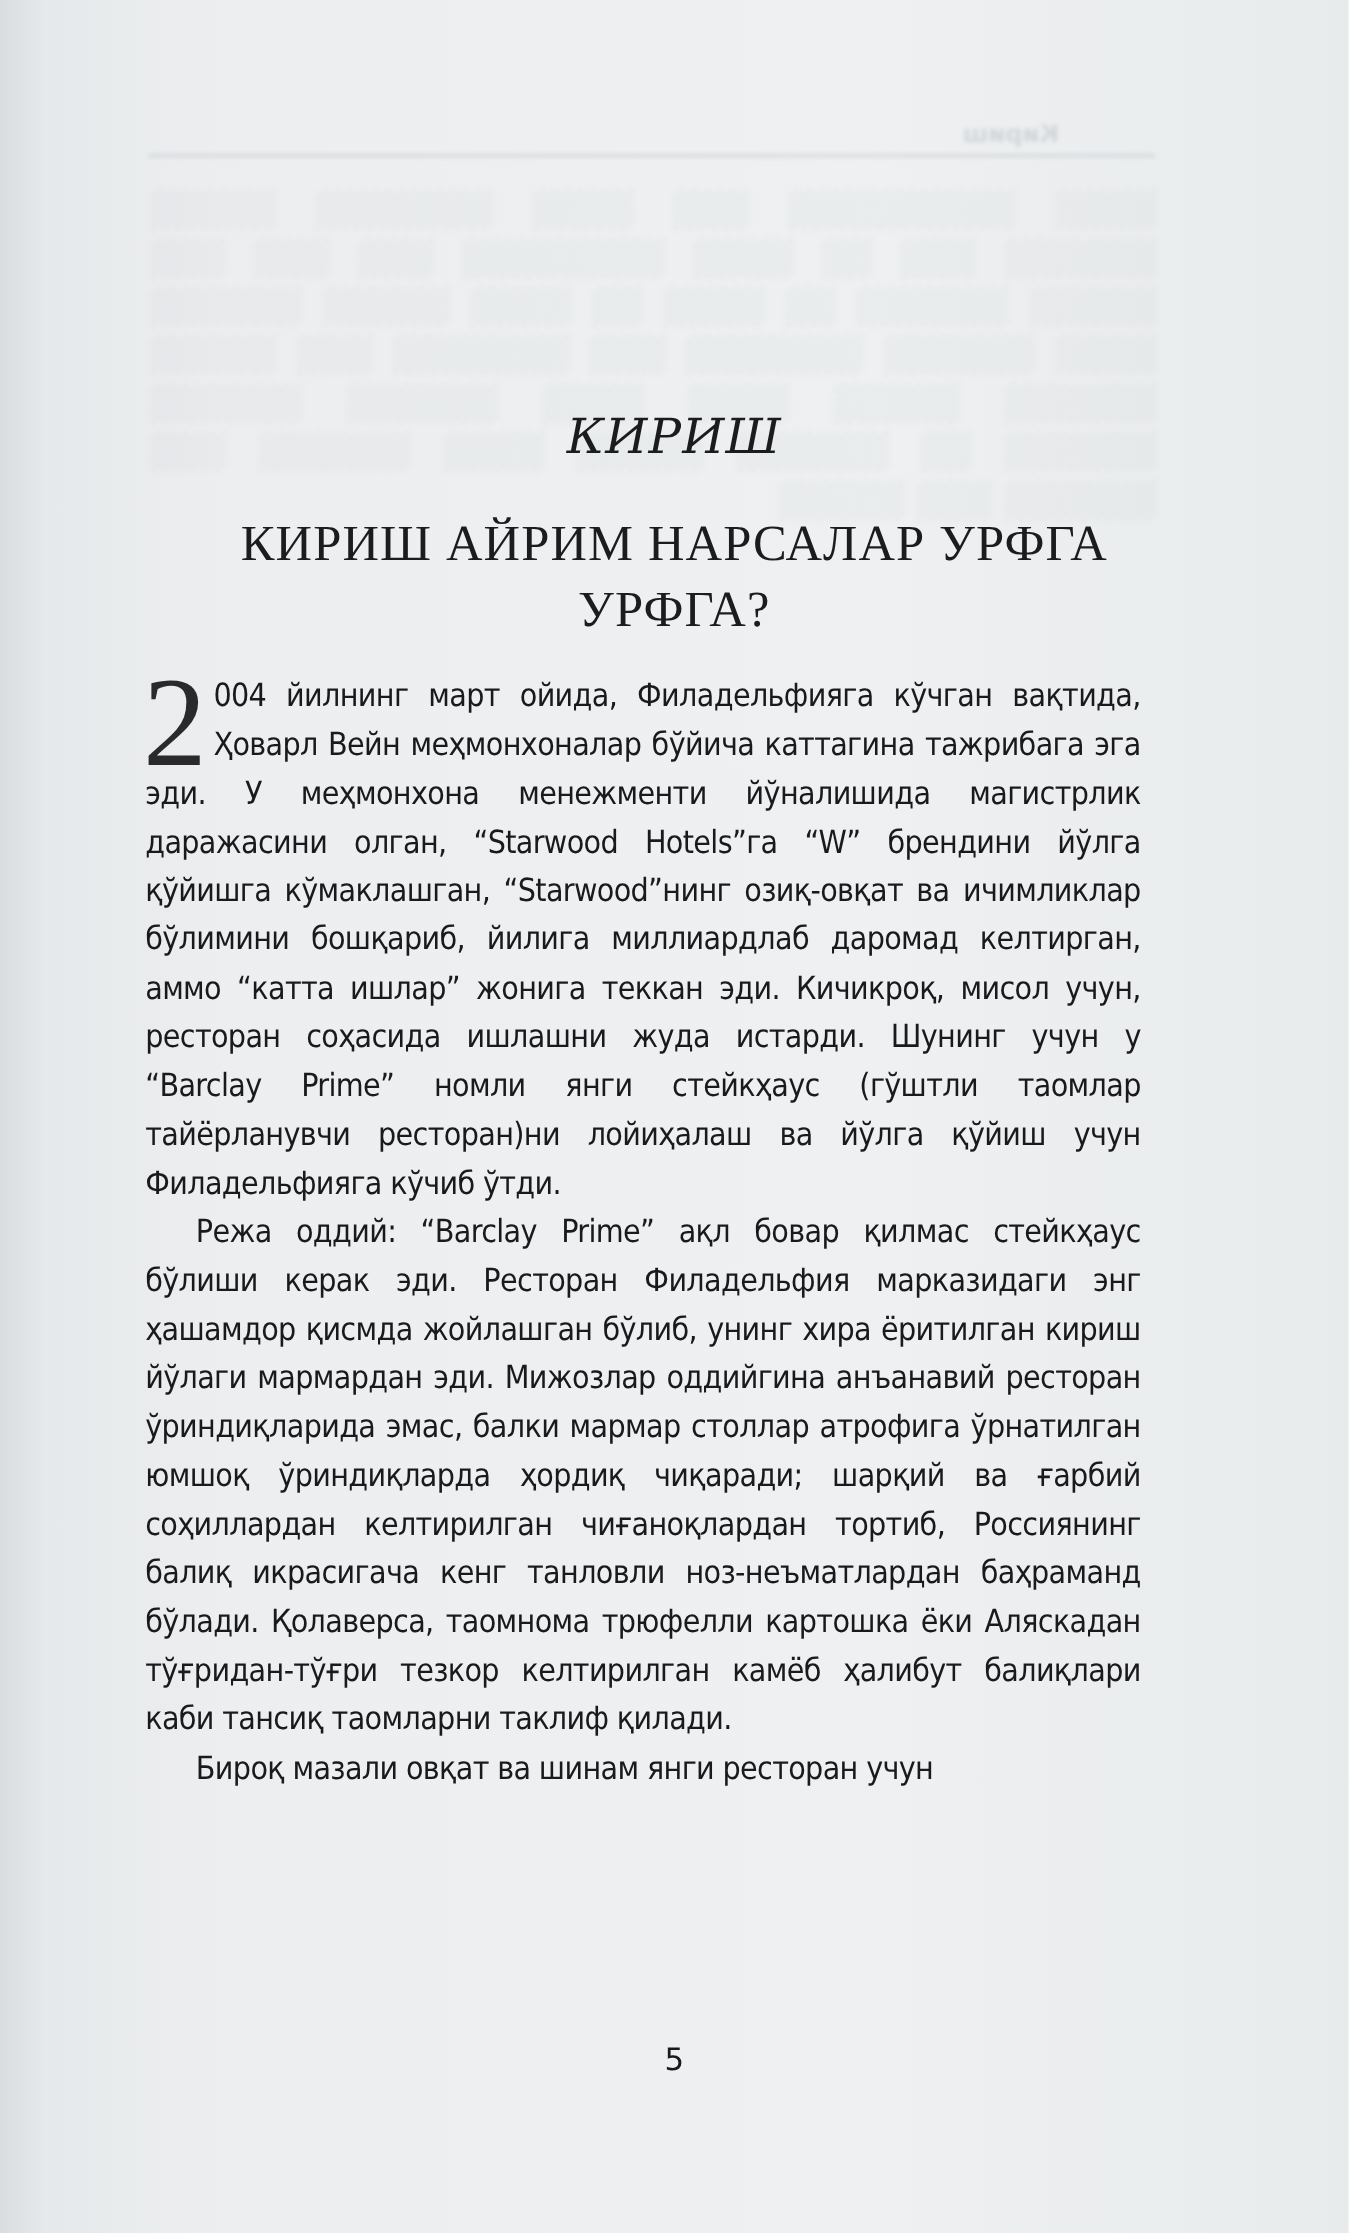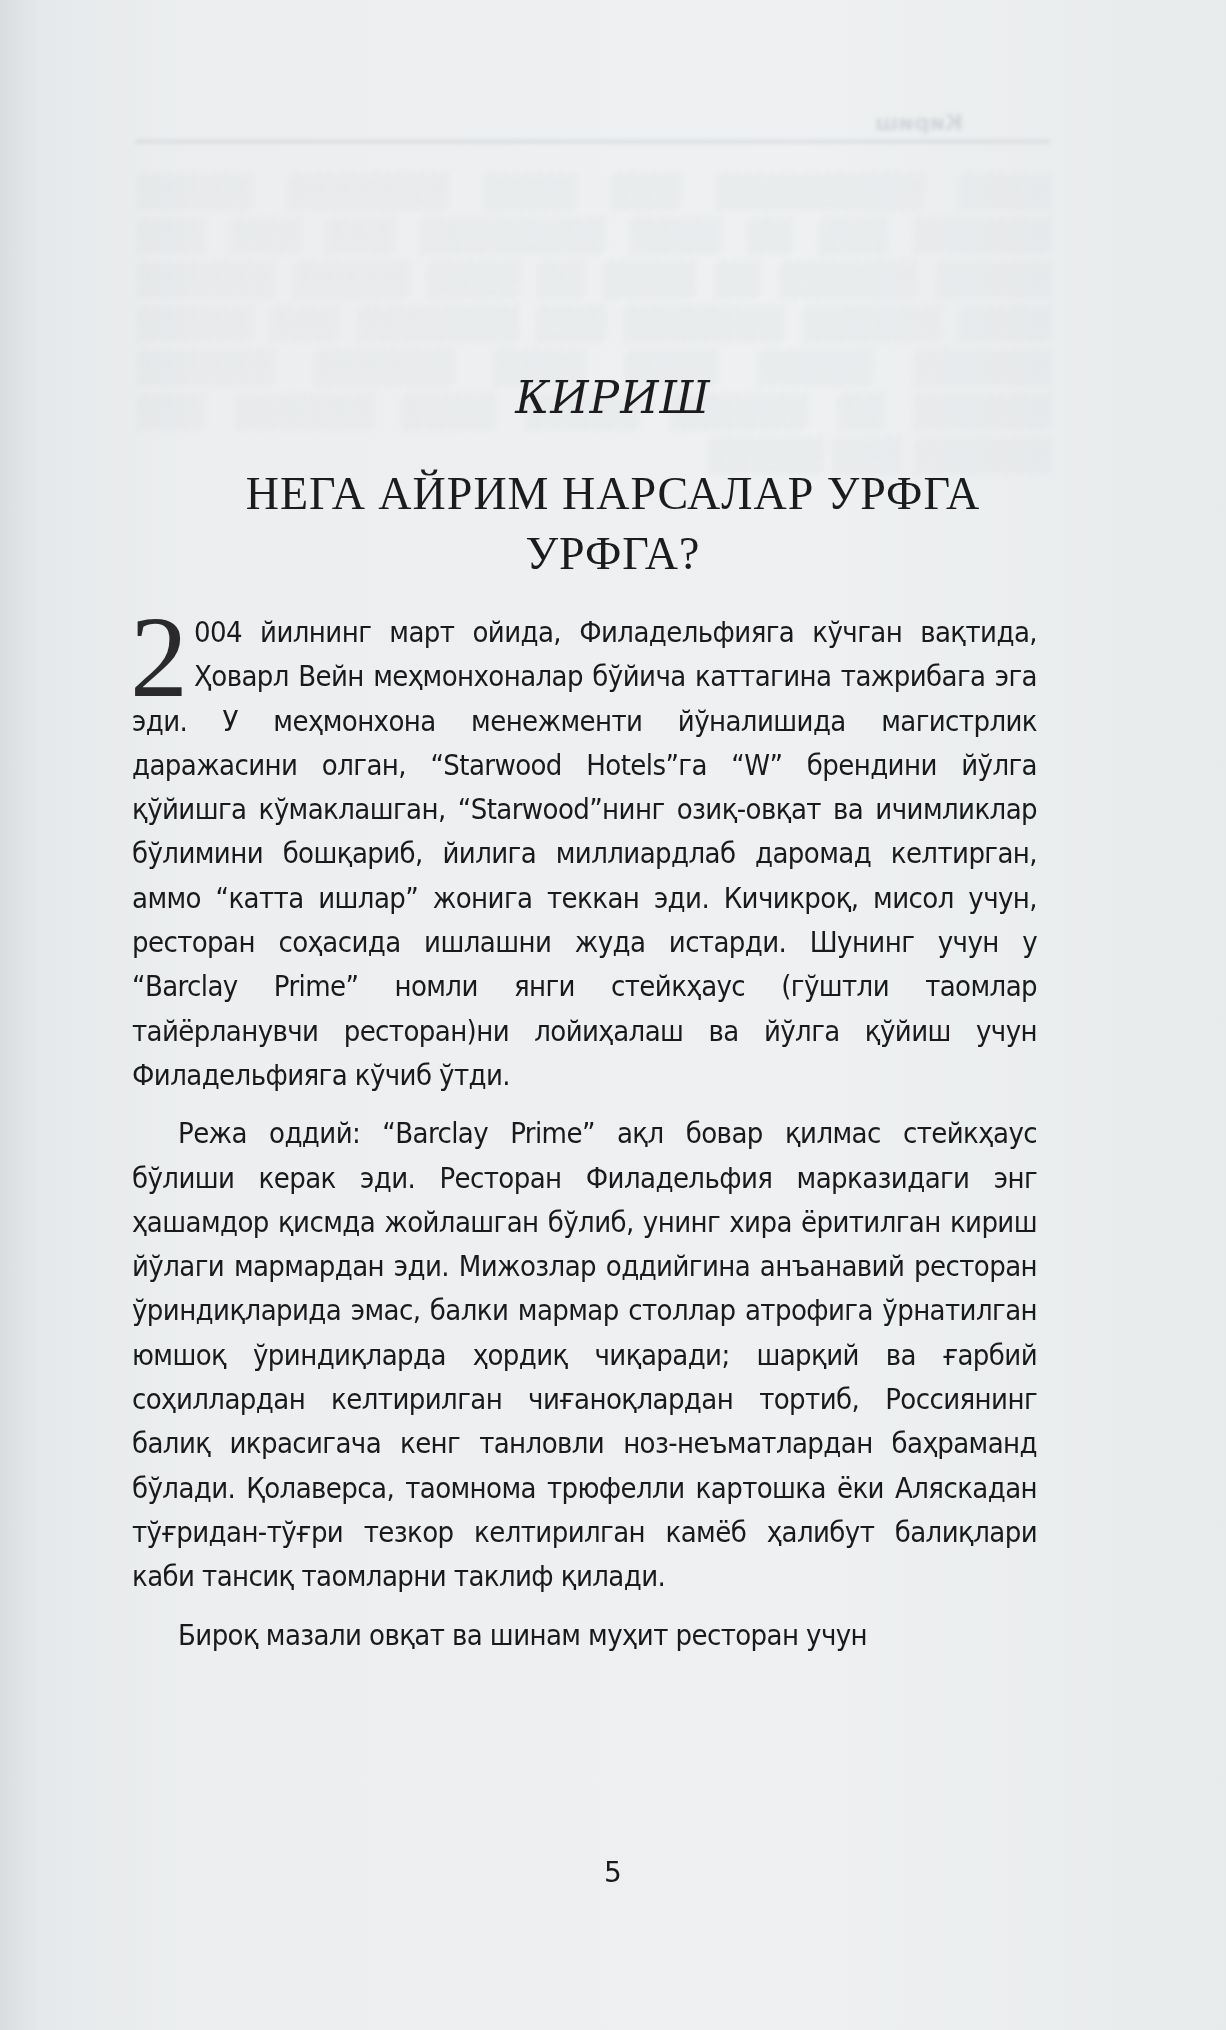--- a/index.html
+++ b/index.html
@@ -86,21 +86,21 @@
     line-height: 44.3px;
     color: #1a1a1c;
     text-align: justify;
     letter-spacing: -0.6px;
   }
   .body-text p {
     margin: 0;
   }
   .body-text p.indent {
     text-indent: 46px;
-    margin-top: 14px;
+    margin-top: 0;
   }
   .dropcap {
     float: left;
     font-family: "Liberation Serif", serif;
     font-size: 116px;
     line-height: 82px;
     margin: 6px 6px 0 -2px;
     color: #2a2a2c;
     letter-spacing: 0;
   }
@@ -121,24 +121,24 @@
 
   <div class="bleed-header">Кириш</div>
   <div class="bleed-rule"></div>
   <div class="bleed" style="top:170px;height:330px;overflow:hidden;">
     ░░░░ ░░░░░░░░░ ░░░ ░░░░ ░░░░░░░ ░░░░░ ░░░░░░ ░░░ ░░ ░░░░ ░░░░░░░░ ░░░ ░░░ ░░░ ░░░░░ ░░░░░░ ░░ ░░░░ ░░ ░░░░ ░░░░░ ░░░░░░ ░░░░ ░░░░░░ ░░░░░░░ ░░░ ░░░░░░░ ░░░ ░░░░░ ░░░░░░ ░░░░░ ░░░░ ░░░░ ░░░░░░ ░░░░░░ ░░░░░░ ░░ ░░░░░░ ░░░░░ ░░░░ ░░░░░░ ░░░ ░░░░░░ ░░░ ░░░░░
   </div>
 
   <div class="chapter-label">КИРИШ</div>
 
   <div class="chapter-title">
-    <div>НЕГА АЙРИМ НАРСАЛАР УРФГА</div>
+    <div>КИРИШ АЙРИМ НАРСАЛАР УРФГА</div>
     <div>УРФГА?</div>
   </div>
 
   <div class="body-text">
     <p><span class="dropcap">2</span><span>004 йилнинг март ойида, Филадельфияга кўчган вақтида, Ҳоварл Вейн меҳмонхоналар бўйича каттагина тажрибага эга эди. У меҳмонхона менежменти йўналишида магистрлик даражасини олган, “Starwood Hotels”га “W” брендини йўлга қўйишга кўмаклашган, “Starwood”нинг озиқ-овқат ва ичимликлар бўлимини бошқариб, йилига миллиардлаб даромад келтирган, аммо “катта ишлар” жонига теккан эди. Кичикроқ, мисол учун, ресторан соҳасида ишлашни жуда истарди. Шунинг учун у “Barclay Prime” номли янги стейкҳаус (гўштли таомлар тайёрланувчи ресторан)ни лойиҳалаш ва йўлга қўйиш учун Филадельфияга кўчиб ўтди.</span></p>
     <p class="indent">Режа оддий: “Barclay Prime” ақл бовар қилмас стейкҳаус бўлиши керак эди. Ресторан Филадельфия марказидаги энг ҳашамдор қисмда жойлашган бўлиб, унинг хира ёритилган кириш йўлаги мармардан эди. Мижозлар оддийгина анъанавий ресторан ўриндиқларида эмас, балки мармар столлар атрофига ўрнатилган юмшоқ ўриндиқларда ҳордиқ чиқаради; шарқий ва ғарбий соҳиллардан келтирилган чиғаноқлардан тортиб, Россиянинг балиқ икрасигача кенг танловли ноз-неъматлардан баҳраманд бўлади. Қолаверса, таомнома трюфелли картошка ёки Аляскадан тўғридан-тўғри тезкор келтирилган камёб ҳалибут балиқлари каби тансиқ таомларни таклиф қилади.</p>
-    <p class="indent">Бироқ мазали овқат ва шинам муҳит ресторан учун</p>
+    <p class="indent">Бироқ мазали овқат ва шинам янги ресторан учун</p>
   </div>
 
   <div class="page-number">5</div>
 </div>
 
 </body></html>

